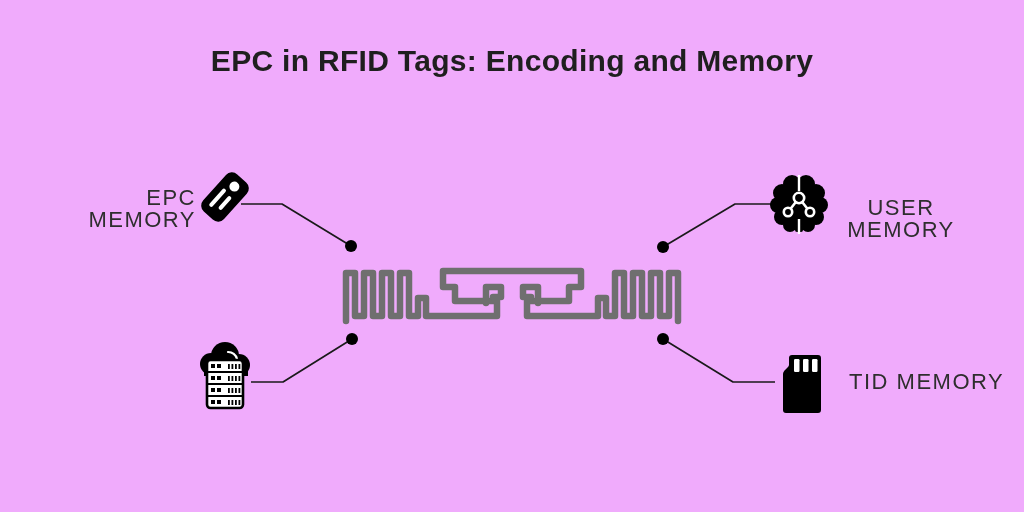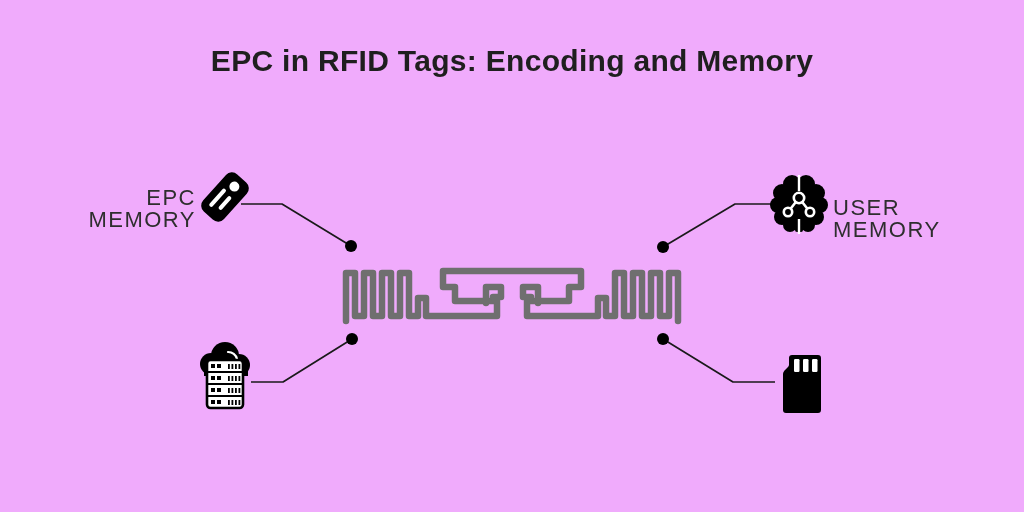--- a/index.html
+++ b/index.html
@@ -10,21 +10,21 @@
   #scene{position:absolute;left:0;top:0;}
   .title{
     position:absolute;left:0;top:44px;width:1024px;text-align:center;
     font-size:30px;font-weight:700;letter-spacing:0.3px;color:#1f1f1f;
   }
   .node-label{
     position:absolute;font-size:22px;font-weight:400;letter-spacing:1.5px;
     color:#2e2e2e;line-height:22px;
   }
   .lbl-epc{left:40px;top:187px;width:156px;text-align:right;}
-  .lbl-user{left:833px;top:197px;width:180px;text-align:left;}
+  .lbl-user{left:811px;top:197px;width:180px;text-align:center;}
   .lbl-reserved{left:68px;top:356px;width:128px;text-align:center;}
   .lbl-tid{left:849px;top:371px;width:160px;text-align:left;}
   .icon{position:absolute;}
 </style>
 </head>
 <body>
 
 <div id="canvas">
 
   <div class="title">EPC in RFID Tags: Encoding and Memory</div>
@@ -138,20 +138,21 @@
           <rect x="41" y="46" width="1.8" height="5"></rect>
           <rect x="44.5" y="46" width="1.8" height="5"></rect>
         <rect x="34" y="58" width="1.8" height="5"></rect>
           <rect x="37.5" y="58" width="1.8" height="5"></rect>
           <rect x="41" y="58" width="1.8" height="5"></rect>
           <rect x="44.5" y="58" width="1.8" height="5"></rect>
       </g>
     </g>
   </svg>
 
+  <div class="node-label lbl-tid">TID MEMORY</div>
   <svg class="icon" style="left:774px;top:350px;" width="52" height="64" viewBox="0 0 52 64">
     <path d="M 9,60 L 9,24 Q 9,22 10.5,20.5 L 14,17 Q 15,16 15,14.5 L 15,8 Q 15,5 18,5 L 44,5 Q 47,5 47,8 L 47,60 Q 47,63 44,63 L 12,63 Q 9,63 9,60 Z" fill="#000000"></path>
     <rect x="20" y="9" width="5.5" height="13" rx="1.2" fill="#ffffff"></rect>
     <rect x="29" y="9" width="5.5" height="13" rx="1.2" fill="#ffffff"></rect>
     <rect x="38" y="9" width="5.5" height="13" rx="1.2" fill="#ffffff"></rect>
   </svg>
 
 </div>
 
 </body></html>

